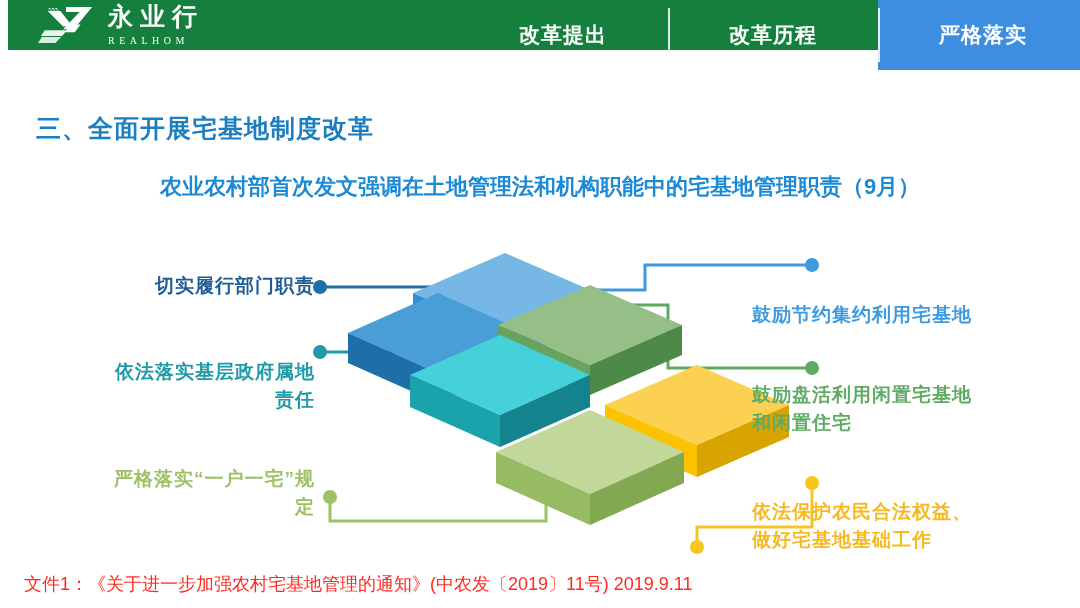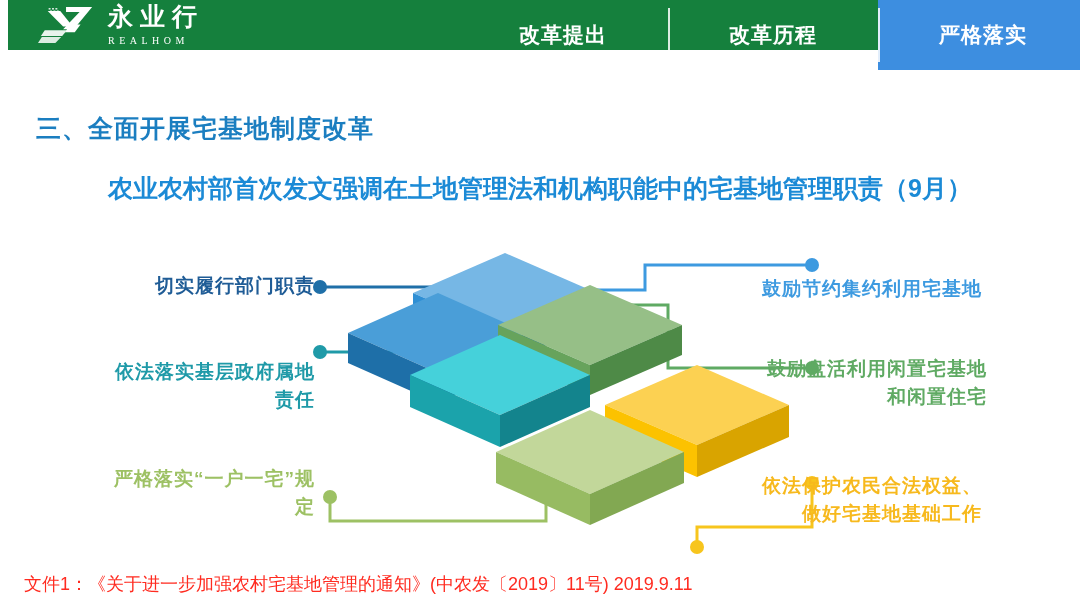--- a/index.html
+++ b/index.html
@@ -39,35 +39,35 @@
   }
   .nav-item.active{background:#3d8ee0;}
 
   
   .section-title{
     position:absolute;left:36px;top:112px;
     color:#1b7ec0;font-size:25px;font-weight:bold;letter-spacing:1px;
   }
   .sub-title{
     position:absolute;left:0;top:172px;width:1080px;text-align:center;
-    color:#1b8ad6;font-size:25px;font-weight:bold;letter-spacing:0px;
+    color:#1b8ad6;font-size:22px;font-weight:bold;letter-spacing:0px;
   }
 
   
   .footer{
     position:absolute;left:24px;top:572px;
     color:#ff2b20;font-size:18px;white-space:nowrap;
   }
 
   
   .diagram{position:absolute;left:0;top:225px;width:1080px;height:330px;}
 
   
   .lbl{position:absolute;font-size:19px;font-weight:bold;line-height:1.45;letter-spacing:1px;}
-  .lbl.right{text-align:right;}
+  .lbl.right{text-align:left;margin-top:26px;}
   .lbl.left{text-align:right;}
 
   #lbl-l1{left:100px;top:272px;width:215px;color:#1f5c96;}
   #lbl-l2{left:100px;top:358px;width:215px;color:#1f9aa8;}
   #lbl-l3{left:100px;top:465px;width:215px;color:#9dc164;}
 
   #lbl-r1{left:752px;top:275px;width:230px;color:#3d9ae0;}
   #lbl-r2{left:752px;top:355px;width:235px;color:#5faa63;}
   #lbl-r3{left:752px;top:472px;width:230px;color:#f7b91d;}
 </style>

